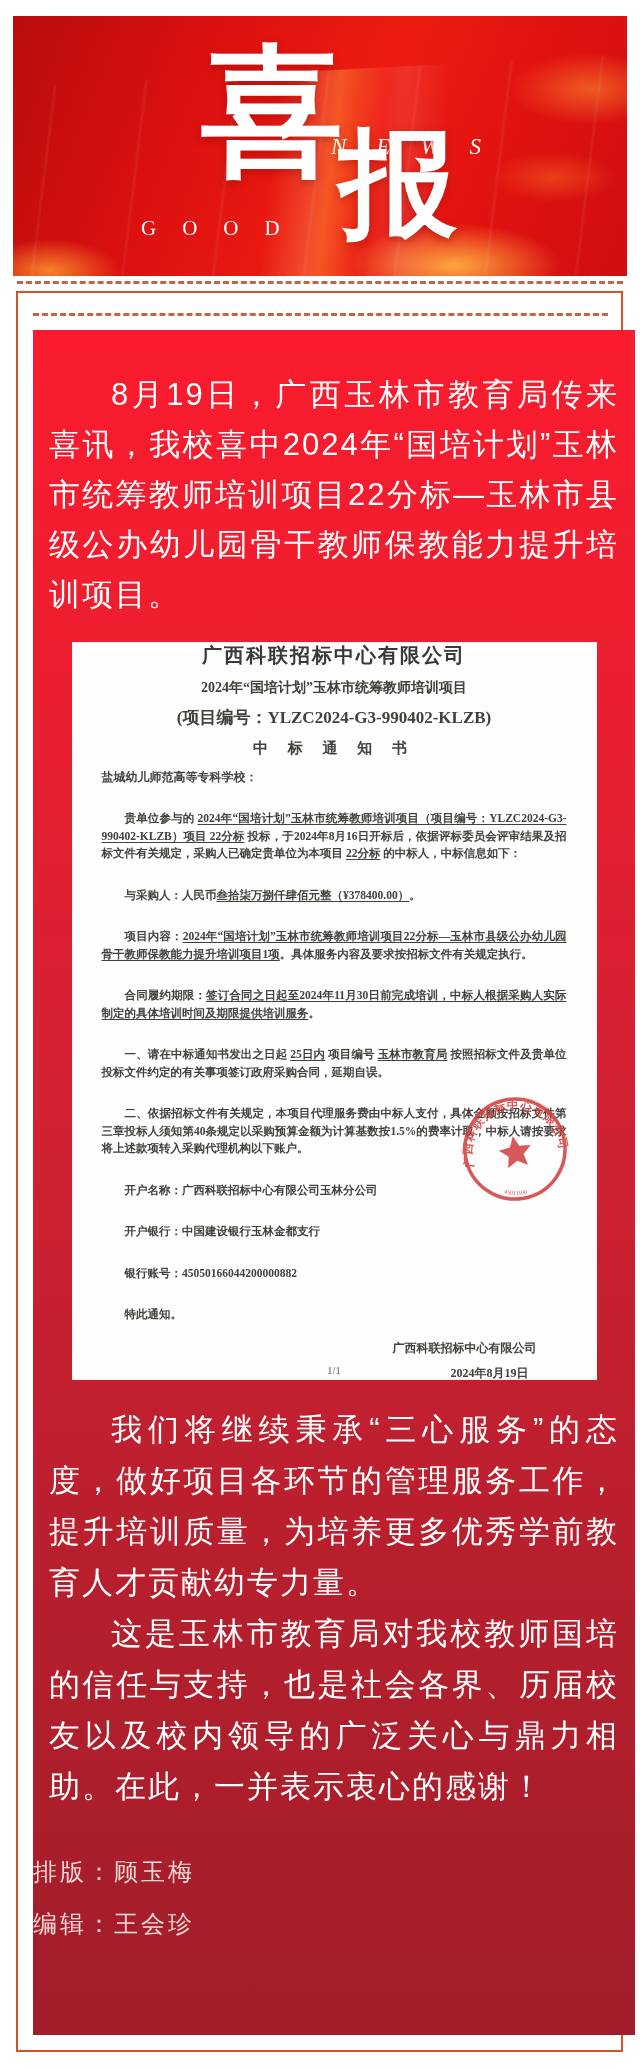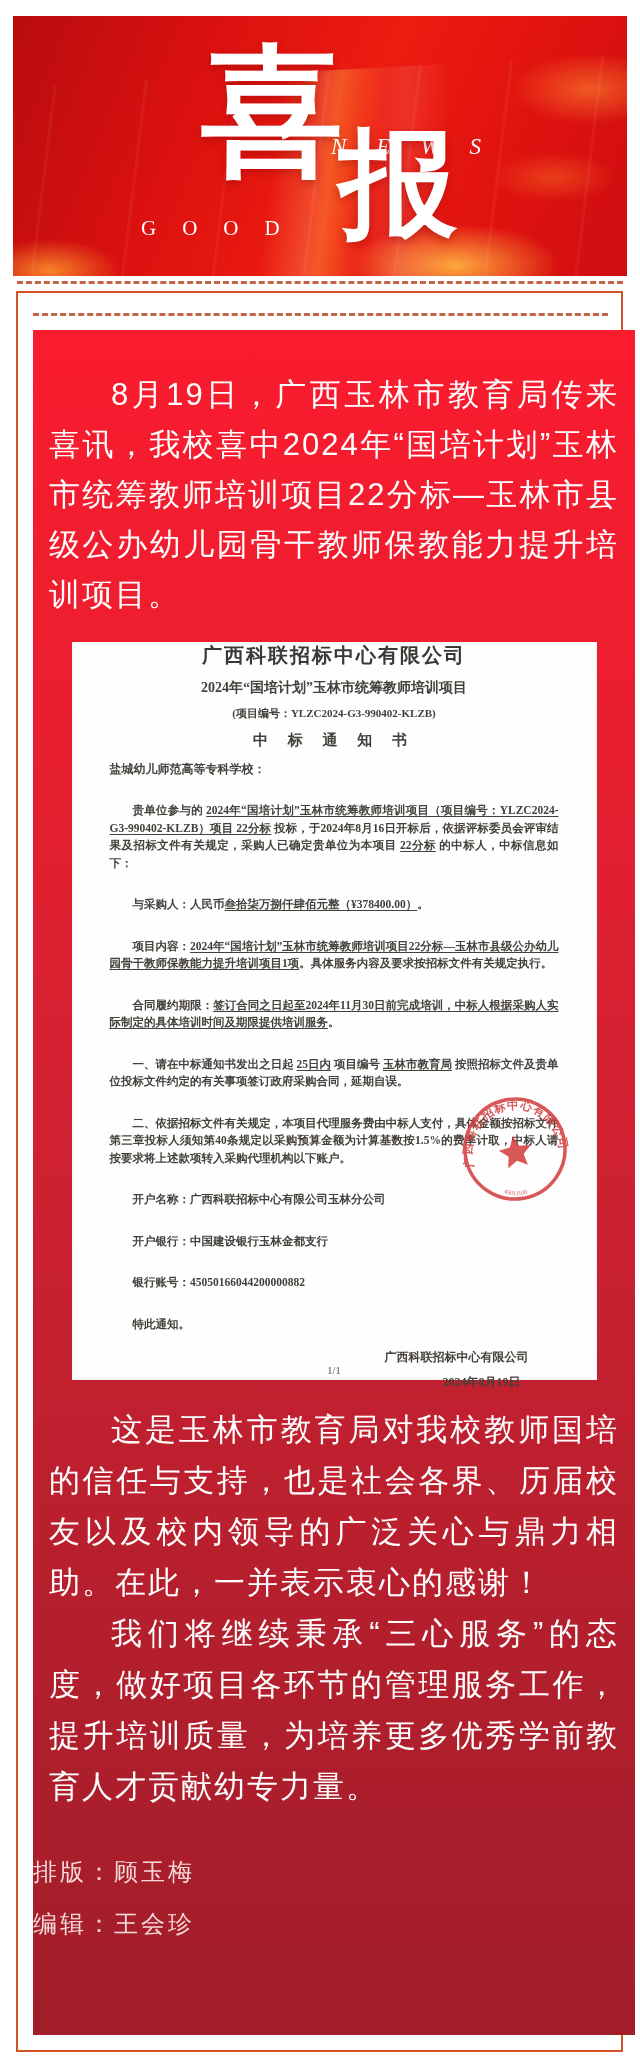--- a/index.html
+++ b/index.html
@@ -70,27 +70,27 @@
     overflow:hidden;
   }
   .intro {
     margin:40px 16px 0; color:#ffffff; font-size:31px; line-height:50px;
     letter-spacing:2px; text-indent:2em; font-weight:400; text-align:justify;
   }
 
   
   .doc {
     position:relative; margin:22px auto 0; width:525px; height:738px;
-    background:#fefefe; padding:0 38px; color:#44403b;
+    background:#fefefe; padding:0 30px; color:#44403b;
     font-family:"Liberation Serif", serif;
     box-shadow:0 0 0 1px rgba(0,0,0,.04) inset;
   }
   .doc-title { margin-top:16px; text-align:center; font-size:20px; font-weight:600; letter-spacing:2px; color:#3c3835; }
   .doc-sub { margin-top:10px; text-align:center; font-size:14px; font-weight:700; }
-  .doc-no { margin-top:9px; text-align:center; font-size:11px; font-weight:700; }
+  .doc-no { margin-top:9px; text-align:center; font-size:17px; font-weight:700; }
   .doc-head { margin-top:10px; text-align:center; font-size:15px; font-weight:700; letter-spacing:8px; }
   .doc-addr { margin-top:11px; font-size:12px; font-weight:700; }
   .doc-p {
     margin-top:24px; font-size:11.5px; line-height:17.5px; font-weight:600;
     text-indent:2em; text-align:justify;
   }
   .doc-p u, .doc u { text-decoration:underline; text-underline-offset:2px; }
   .doc-sig { margin-top:16px; text-align:right; padding-right:30px; font-size:12px; font-weight:600; }
   .doc-date { margin-top:8px; text-align:right; padding-right:38px; font-size:12px; font-weight:600; }
   .doc-pageno {
@@ -167,22 +167,22 @@
         </text>
         <text font-size="6" fill="#d34040">
           <textPath href="#arcBottom" startOffset="18%">45011100</textPath>
         </text>
       </svg>
 
       <div class="doc-pageno">1/1</div>
     </div>
 
     <div class="closing">
+      <p>我们将继续秉承“三心服务”的态度，做好项目各环节的管理服务工作，提升培训质量，为培养更多优秀学前教育人才贡献幼专力量。</p>
       <p>这是玉林市教育局对我校教师国培的信任与支持，也是社会各界、历届校友以及校内领导的广泛关心与鼎力相助。在此，一并表示衷心的感谢！</p>
-      <p>我们将继续秉承“三心服务”的态度，做好项目各环节的管理服务工作，提升培训质量，为培养更多优秀学前教育人才贡献幼专力量。</p>
     </div>
 
     <div class="credits">
       <div>排版：顾玉梅</div>
       <div>编辑：王会珍</div>
     </div>
 
   </div>
 </div>
 

